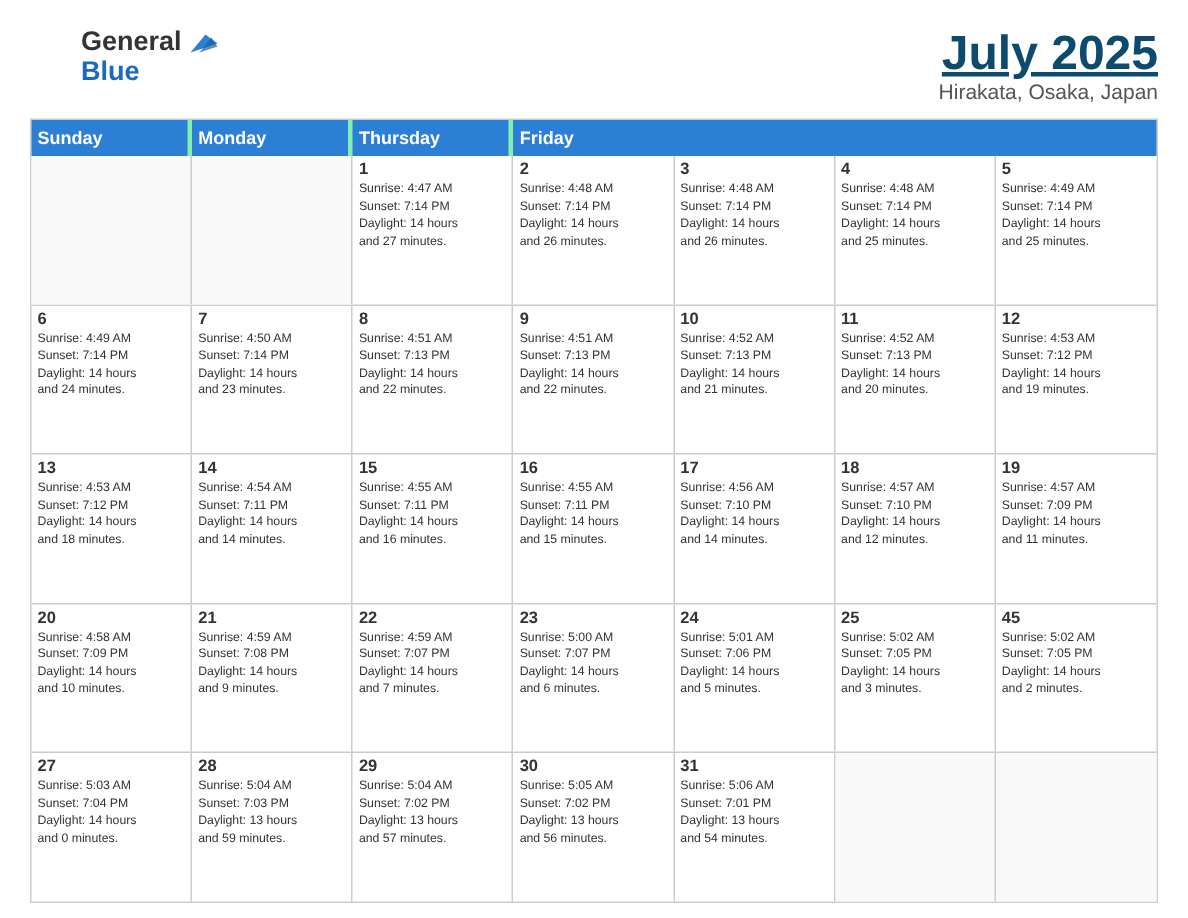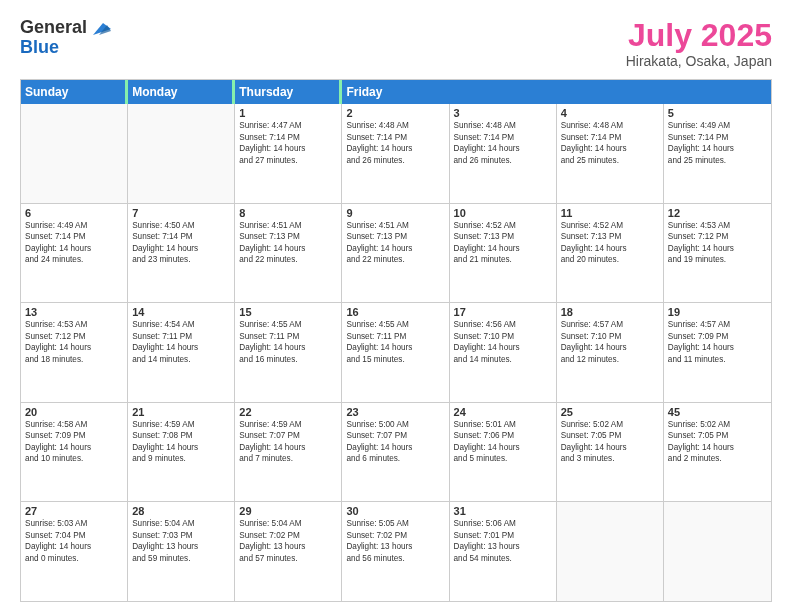--- a/index.html
+++ b/index.html
@@ -20,36 +20,38 @@
     .header {
       display: flex;
       justify-content: space-between;
       align-items: flex-start;
       margin-bottom: 10px;
     }
     .logo {
       display: flex;
       flex-direction: column;
       align-items: flex-start;
+      margin-left: 34px;
     }
     .logo-text {
       font-size: 18px;
       font-weight: bold;
       line-height: 1.1;
     }
     .logo-general { color: #333; }
     .logo-blue { color: #1a6abf; }
     .title-block {
       text-align: right;
     }
     .main-title {
       font-size: 32px;
       font-weight: bold;
-      color: #ec4899;
+      color: #0c4a6e;
       line-height: 1.1;
+      text-decoration: underline;
     }
     .subtitle {
       font-size: 14px;
       color: #555;
     }
     .calendar {
       flex: 1;
       display: flex;
       flex-direction: column;
       border: 1px solid #ccc;

